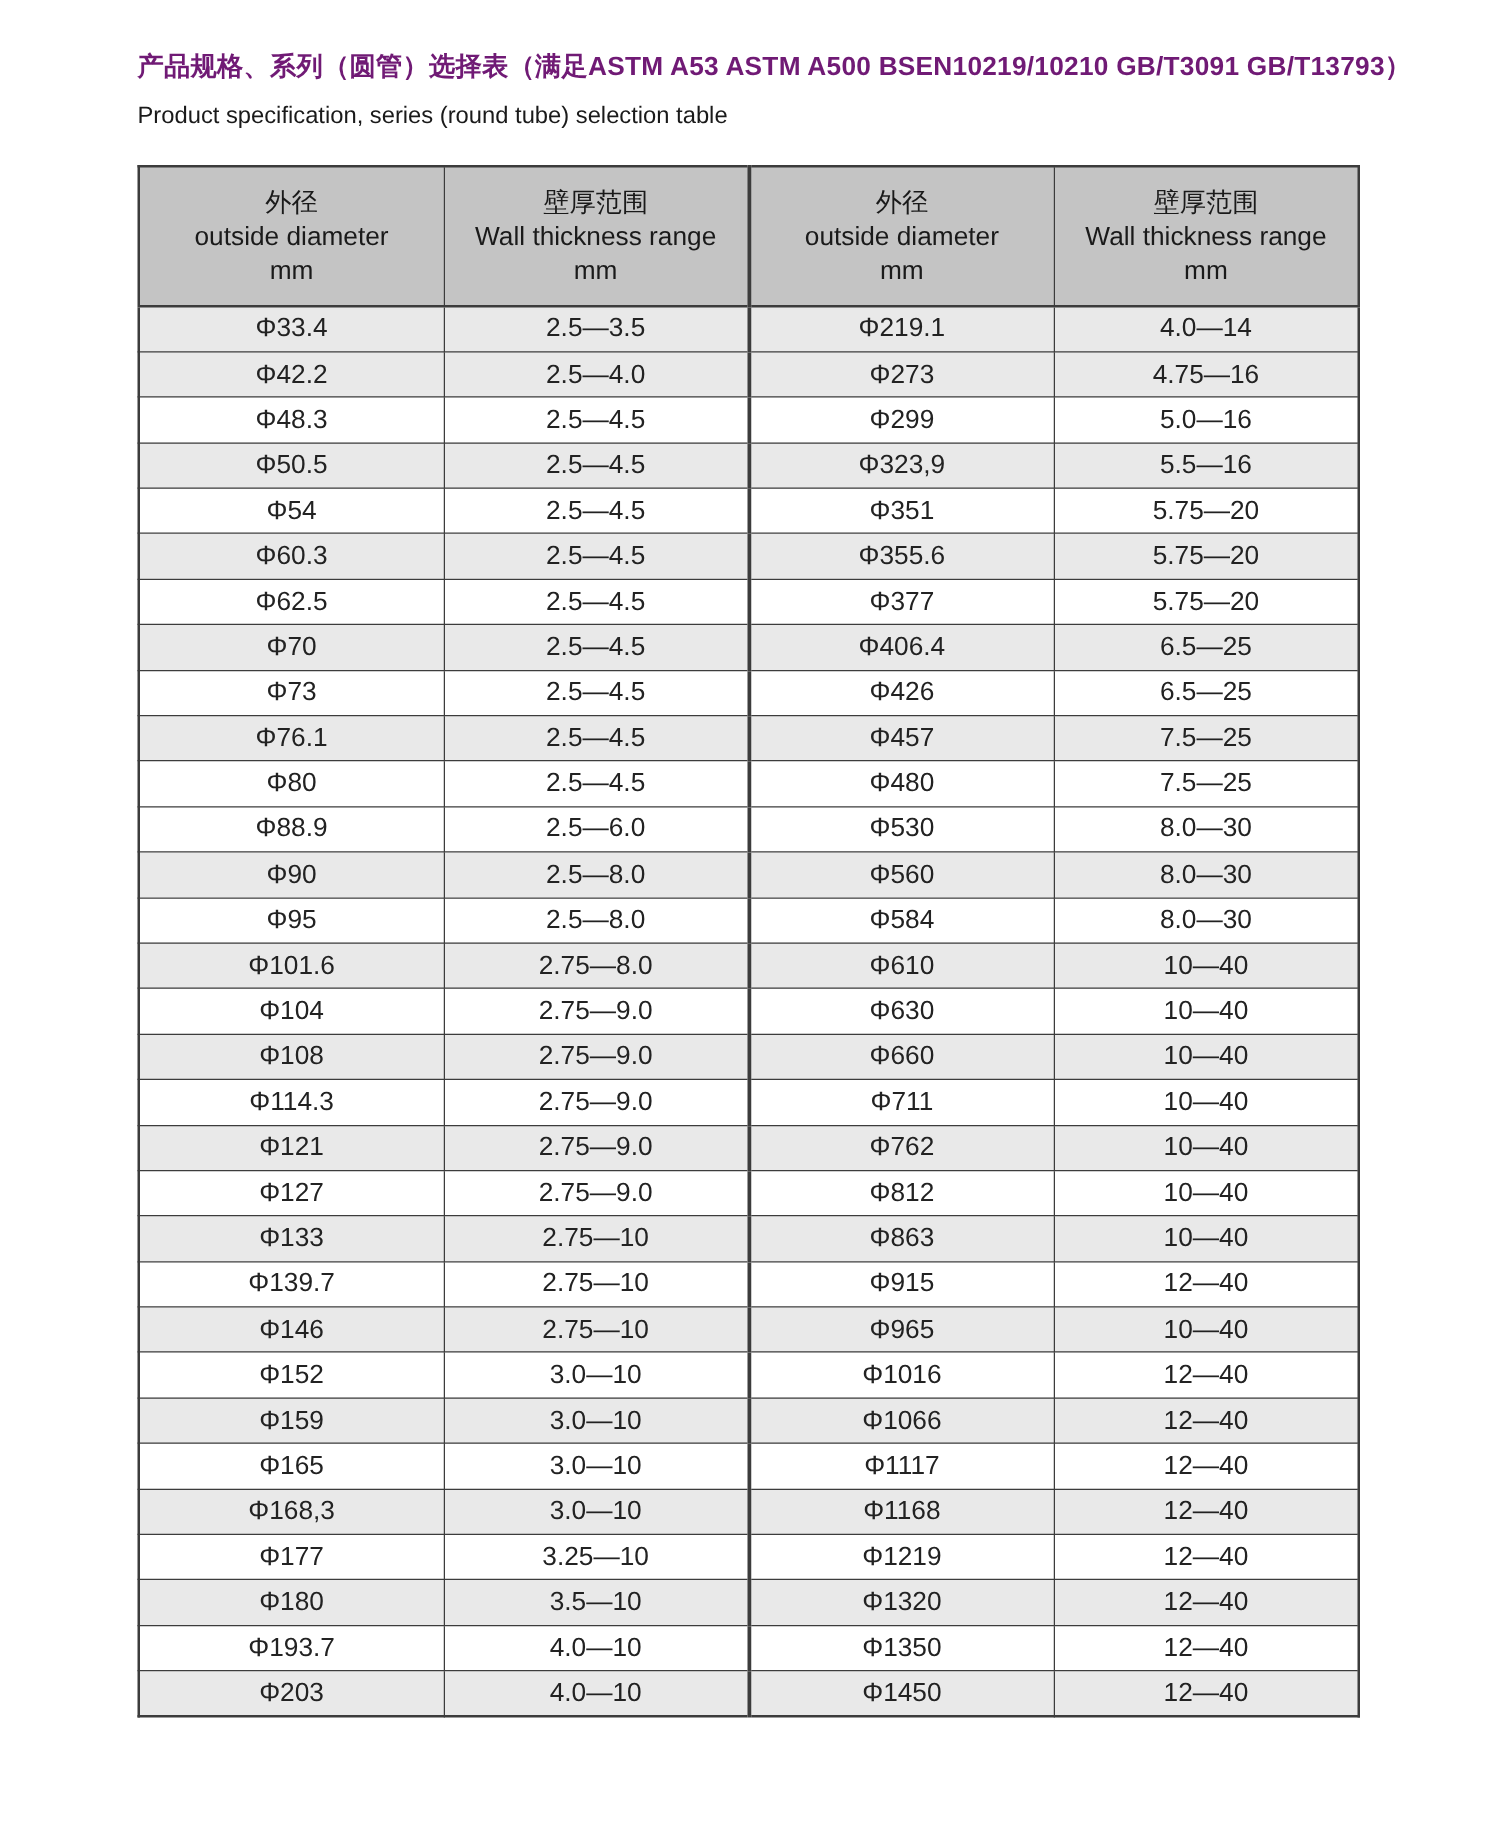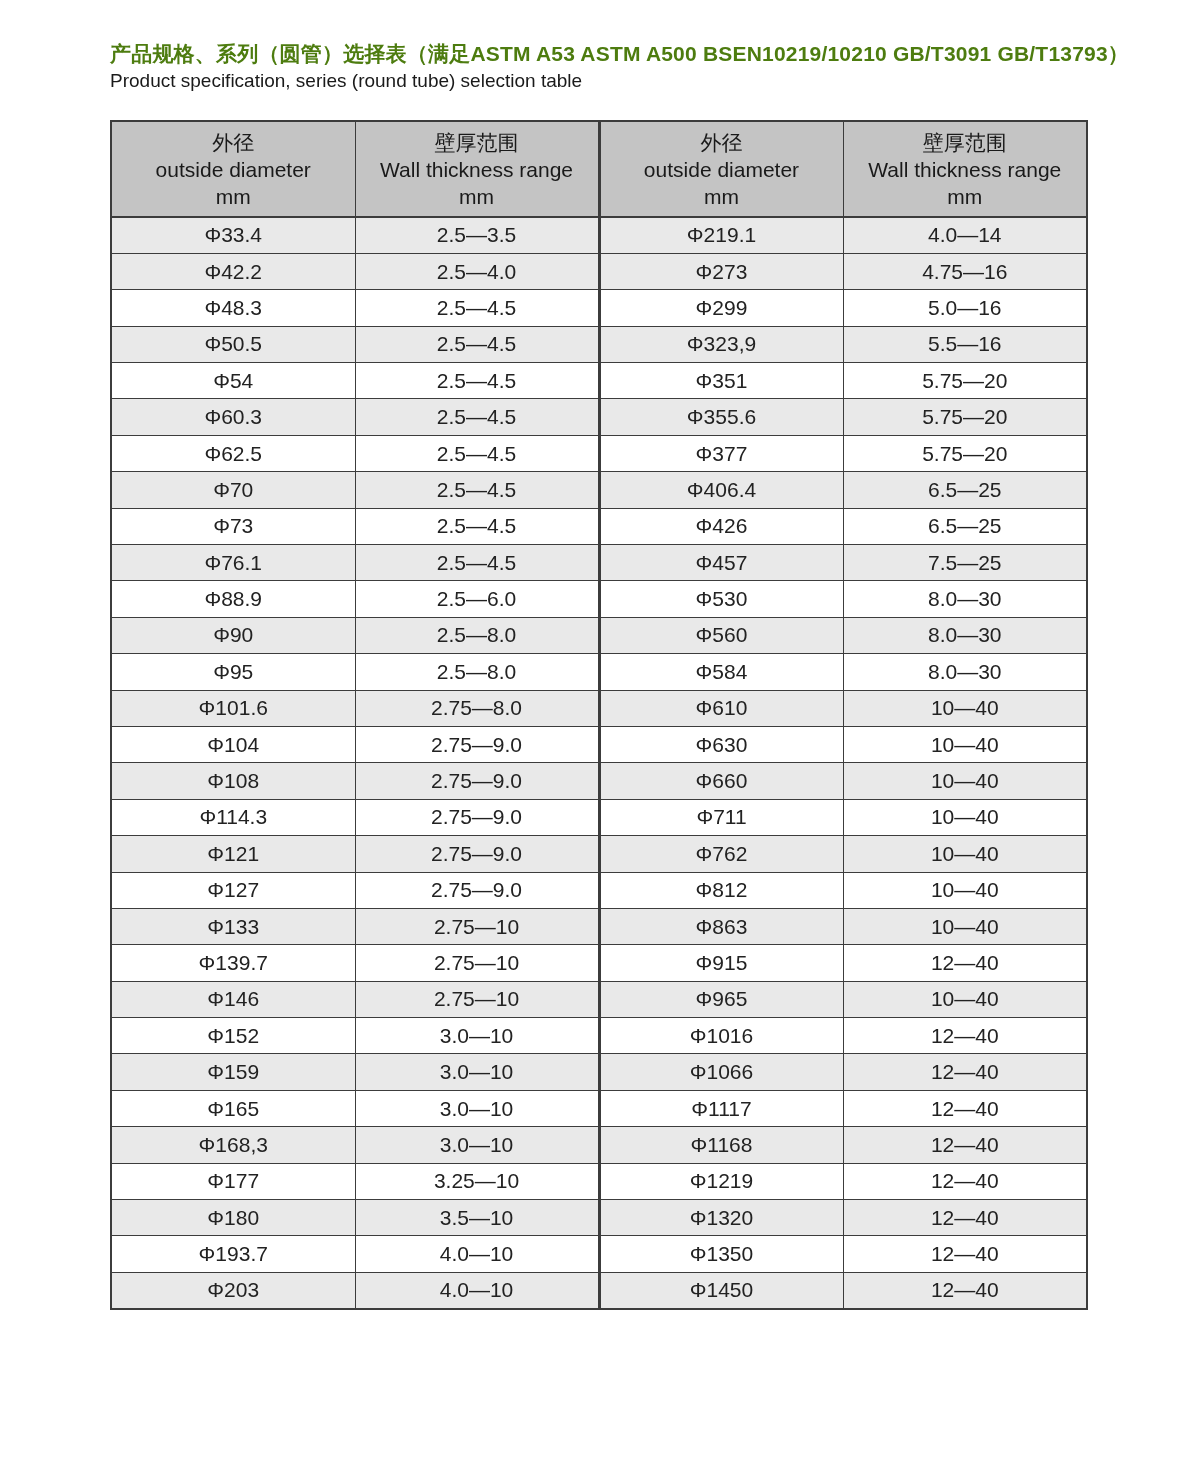--- a/index.html
+++ b/index.html
@@ -19,47 +19,47 @@
   .content {
     position: absolute;
     left: 110px;
     top: 40px;
     width: 980px;
   }
   .title {
     font-size: 21px;
     font-weight: bold;
     letter-spacing: 0.2px;
-    color: #4d7c0f;
+    color: #701a75;
     line-height: 28px;
     white-space: nowrap;
   }
   .subtitle {
     font-size: 19px;
     color: #1a1a1a;
     line-height: 26px;
-    margin-top: 0;
+    margin-top: 12px;
   }
   table.spec {
     margin-top: 26px;
     width: 978px;
     border-collapse: collapse;
     table-layout: fixed;
     border: 2px solid #3c3c3c;
   }
   table.spec th, table.spec td {
     border: 1px solid #3c3c3c;
     text-align: center;
     vertical-align: middle;
   }
   table.spec th.mid, table.spec td.mid {
     border-left: 3px solid #3c3c3c;
   }
   table.spec thead th {
-    height: 96px;
+    height: 112px;
     background: #c4c4c4;
     font-weight: normal;
     font-size: 21px;
     line-height: 27px;
     color: #1a1a1a;
     border-bottom: 2px solid #3c3c3c;
   }
   table.spec thead .h-zh { display: block; }
   table.spec thead .h-en { display: block; }
   table.spec thead .h-unit { display: block; }
@@ -161,20 +161,26 @@
             <td class="mid">Φ426</td>
             <td>6.5—25</td>
           </tr>
           <tr class="alt">
             <td>Φ76.1</td>
             <td>2.5—4.5</td>
             <td class="mid">Φ457</td>
             <td>7.5—25</td>
           </tr>
           <tr>
+            <td>Φ80</td>
+            <td>2.5—4.5</td>
+            <td class="mid">Φ480</td>
+            <td>7.5—25</td>
+          </tr>
+          <tr>
             <td>Φ88.9</td>
             <td>2.5—6.0</td>
             <td class="mid">Φ530</td>
             <td>8.0—30</td>
           </tr>
           <tr class="alt">
             <td>Φ90</td>
             <td>2.5—8.0</td>
             <td class="mid">Φ560</td>
             <td>8.0—30</td>

